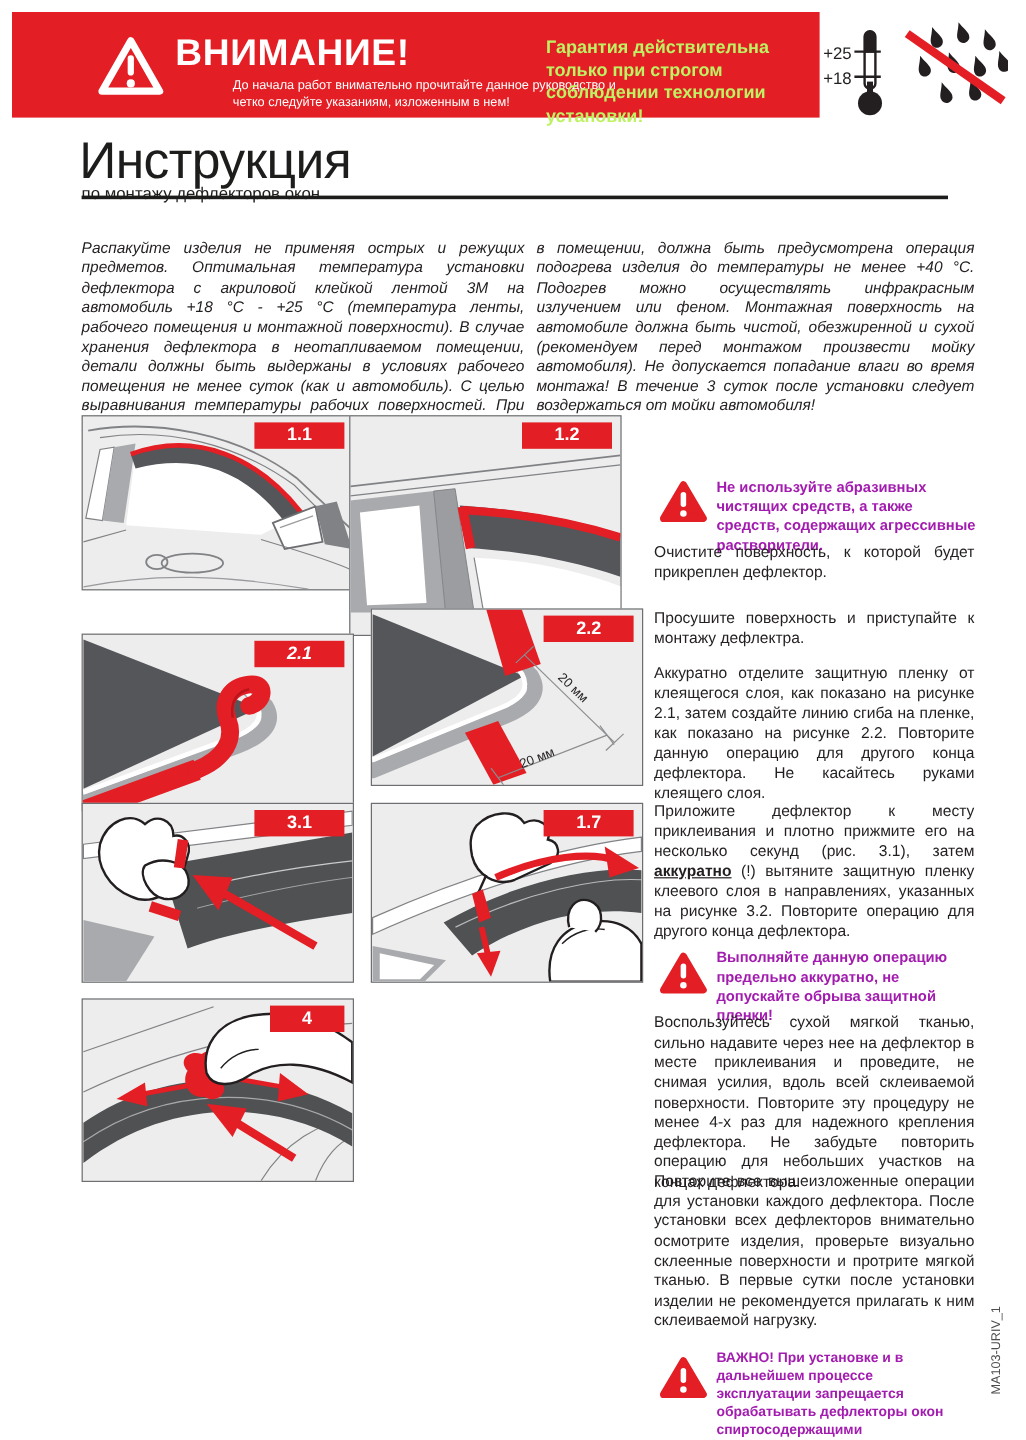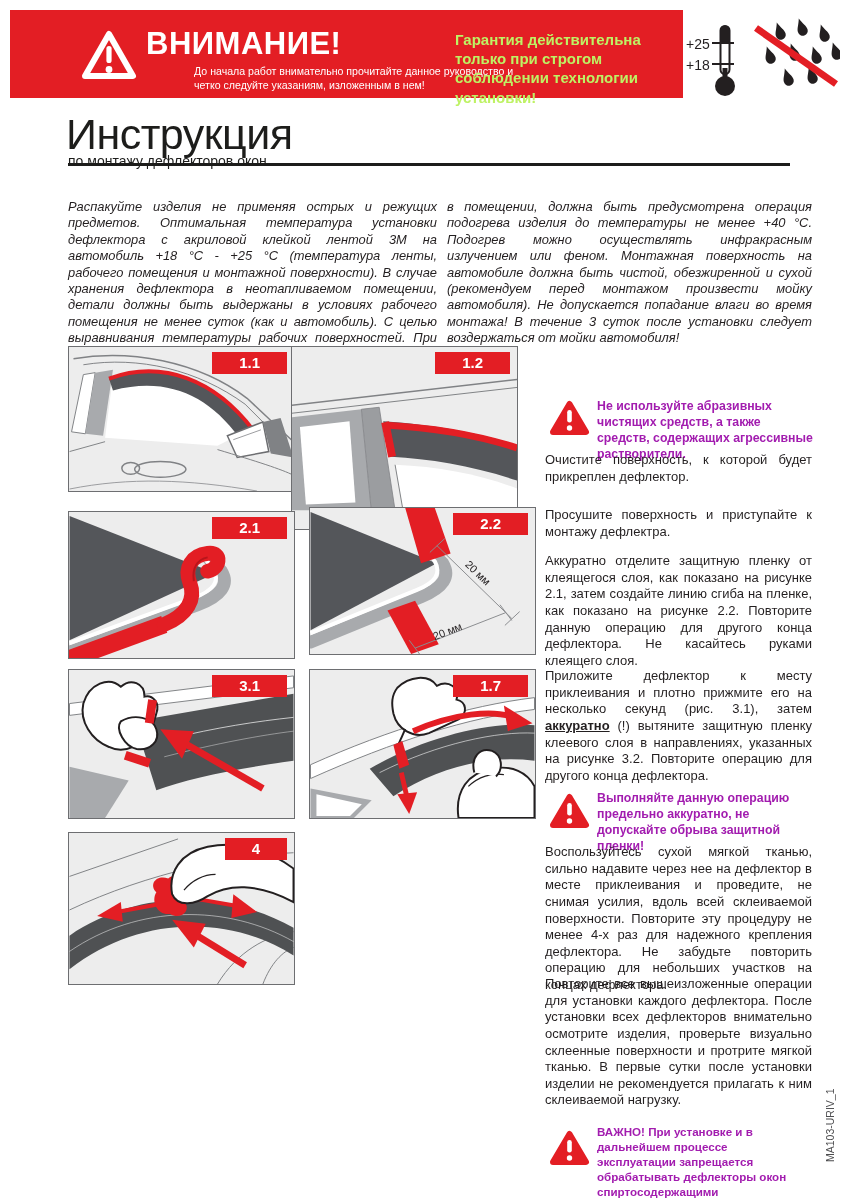--- a/index.html
+++ b/index.html
@@ -118,21 +118,21 @@
       <polygon points="70,44 88,42 104,146 80,146" fill="#9b9da0" stroke="#808285" stroke-width="0.8"></polygon>
       <path d="M104,100 C150,102 190,110 227,124 L227,146 L112,146 Z" fill="#fff"></path>
       <path d="M92,56 C150,60 196,70 227,80 L227,116 C186,102 140,94 100,92 Z" fill="#54565a"></path>
       <path d="M95,60 C150,63 196,73 227,83" stroke="#e31e24" stroke-width="7" fill="none"></path>
       <path d="M94,57 L101,92" stroke="#e31e24" stroke-width="8"></path>
       <path d="M112,146 L104,100" stroke="#808285" stroke-width="1" fill="none"></path>
     </svg>
     <div class="figlabel">1.2</div>
   </div>
 
-  <div class="fig" style="left:68px; top:511px; height:148px;">
+  <div class="fig" style="left:68px; top:528px; height:148px;font-style:italic;">
     <svg viewBox="0 0 227 148">
       <polygon points="0,4 148,62 0,130" fill="#54565a"></polygon>
       <path d="M0,142 L130,94 Q166,80 154,60 L140,46" stroke="#a8aaad" stroke-width="13" fill="none" stroke-linecap="round"></path>
       <path d="M0,133 L126,87 Q156,76 146,58 L136,46" stroke="#fff" stroke-width="4" fill="none"></path>
       <path d="M-8,152 L96,114" stroke="#e31e24" stroke-width="18"></path>
       <path d="M96,114 C120,104 128,88 122,72 C116,56 124,44 140,42 C156,40 152,58 140,60" stroke="#e31e24" stroke-width="15" fill="none" stroke-linecap="round"></path>
       <path d="M126,70 C124,56 130,48 140,46" stroke="#b9151b" stroke-width="2" fill="none"></path>
     </svg>
     <div class="figlabel">2.1</div>
   </div>

